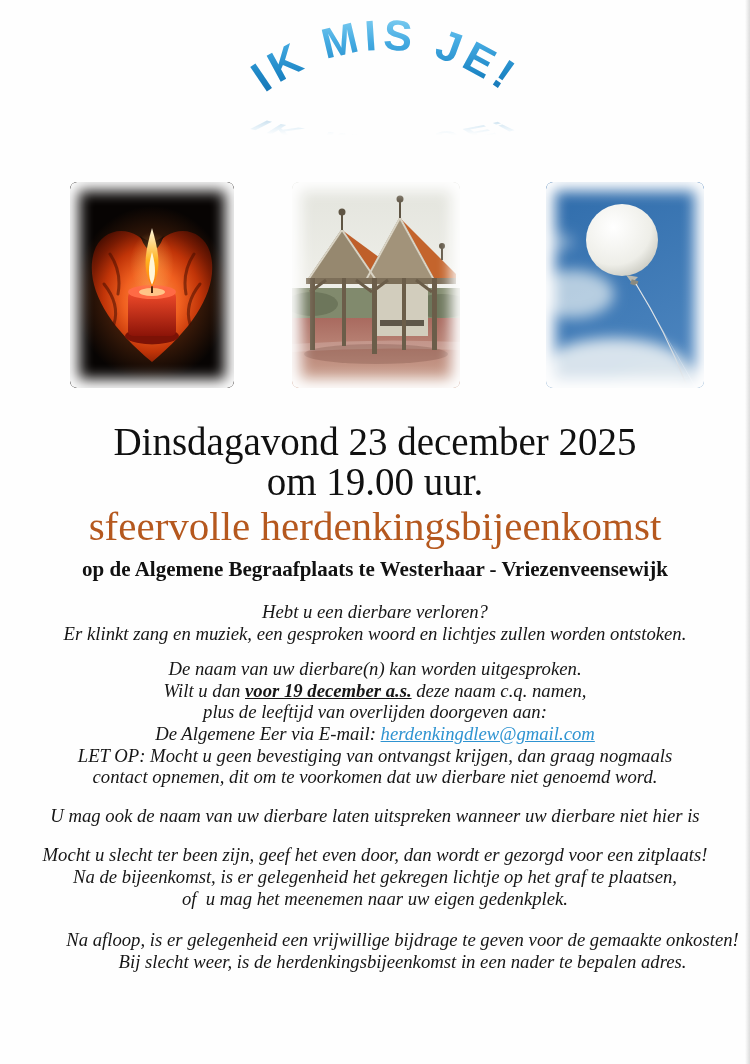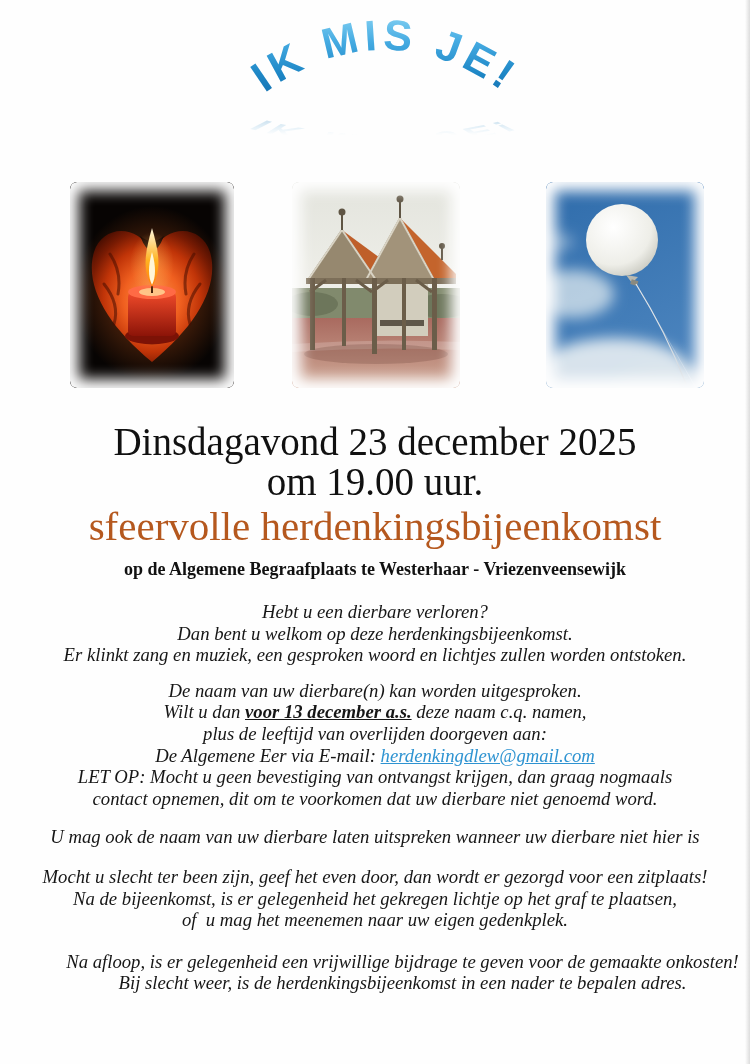--- a/index.html
+++ b/index.html
@@ -37,21 +37,21 @@
   .photo::after { content:""; position:absolute; inset:0; border-radius:7px;
     box-shadow:inset 0 0 14px 9px #fefefe; pointer-events:none; }
   .photo1 { left:70px;  width:164px; }
   .photo2 { left:292px; width:168px; }
   .photo3 { left:546px; width:158px; }
 
   
   .textblock { position:absolute; left:0; right:0; top:422px; text-align:center; }
   .date { font-size:39px; line-height:40px; color:#111; }
   .title { margin:1px 0 8px 0; font-weight:normal; font-size:41px; line-height:46px; color:#b5581e; }
-  .location { font-size:18px; line-height:24px; font-weight:bold; color:#111; }
+  .location { font-size:21px; line-height:24px; font-weight:bold; color:#111; }
   .para { margin:0; font-size:18.7px; line-height:21.6px;font-style:italic; }
   .para .line { display:block; white-space:pre-wrap; }
   .para-intro    { margin-top:20px; }
   .para-names    { margin-top:14px; }
   .para-elsewhere{ margin-top:17px; }
   .para-practical{ margin-top:18px; }
   .para-closing  { margin-top:20px; text-align:center; padding-left:55px; }
   .deadline { font-weight:bold; text-decoration:underline; white-space:pre-wrap; }
   .email { color:#2e93d1; text-decoration:underline; cursor:pointer; }
 </style>
@@ -218,27 +218,26 @@
   </div>
 
   <div class="textblock">
     <div class="date">Dinsdagavond 23 december 2025</div>
     <div class="date">om 19.00 uur.</div>
     <h1 class="title">sfeervolle herdenkingsbijeenkomst</h1>
     <div class="location">op de Algemene Begraafplaats te Westerhaar - Vriezenveensewijk</div>
 
     <p class="para para-intro">
       <span class="line">Hebt u een dierbare verloren?</span>
-      <span class="line">Dan bent u welkom op deze herdenkingsbijeenkomst.</span>
       <span class="line">Er klinkt zang en muziek, een gesproken woord en lichtjes zullen worden ontstoken.</span>
     </p>
 
     <p class="para para-names">
       <span class="line">De naam van uw dierbare(n) kan worden uitgesproken.</span>
-      <span class="line"><span>Wilt u dan </span><span class="deadline">voor 13 december a.s.</span><span> deze naam c.q. namen,</span></span>
+      <span class="line"><span>Wilt u dan </span><span class="deadline">voor 19 december a.s.</span><span> deze naam c.q. namen,</span></span>
       <span class="line">plus de leeftijd van overlijden doorgeven aan:</span>
       <span class="line"><span>De Algemene Eer via E-mail: </span><a class="email">herdenkingdlew@gmail.com</a></span>
       <span class="line">LET OP: Mocht u geen bevestiging van ontvangst krijgen, dan graag nogmaals</span>
       <span class="line">contact opnemen, dit om te voorkomen dat uw dierbare niet genoemd word.</span>
     </p>
 
     <p class="para para-elsewhere">
       <span class="line">U mag ook de naam van uw dierbare laten uitspreken wanneer uw dierbare niet hier is</span>
     </p>
 

